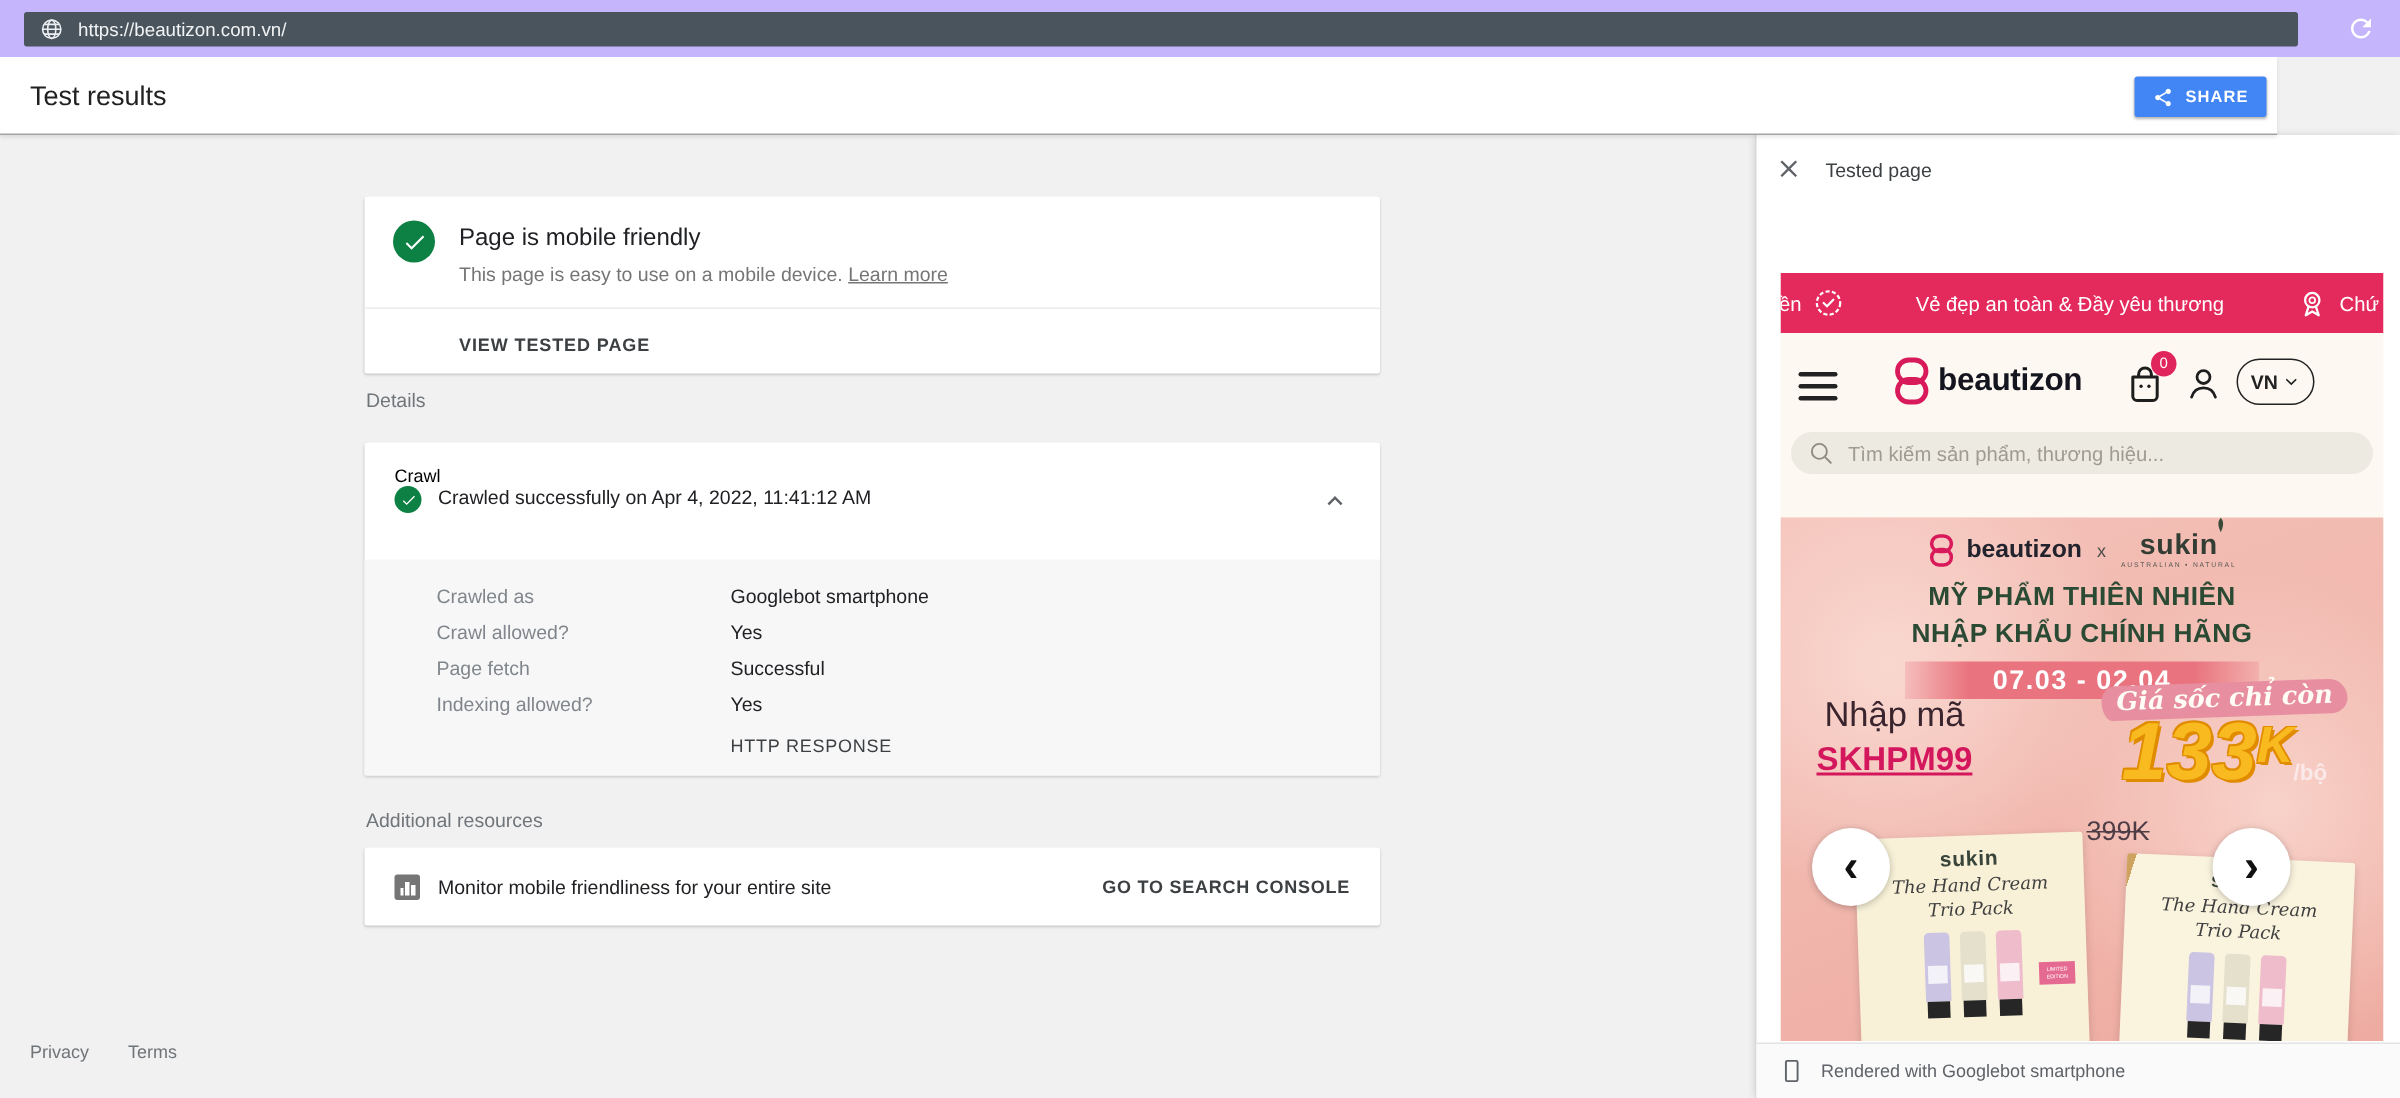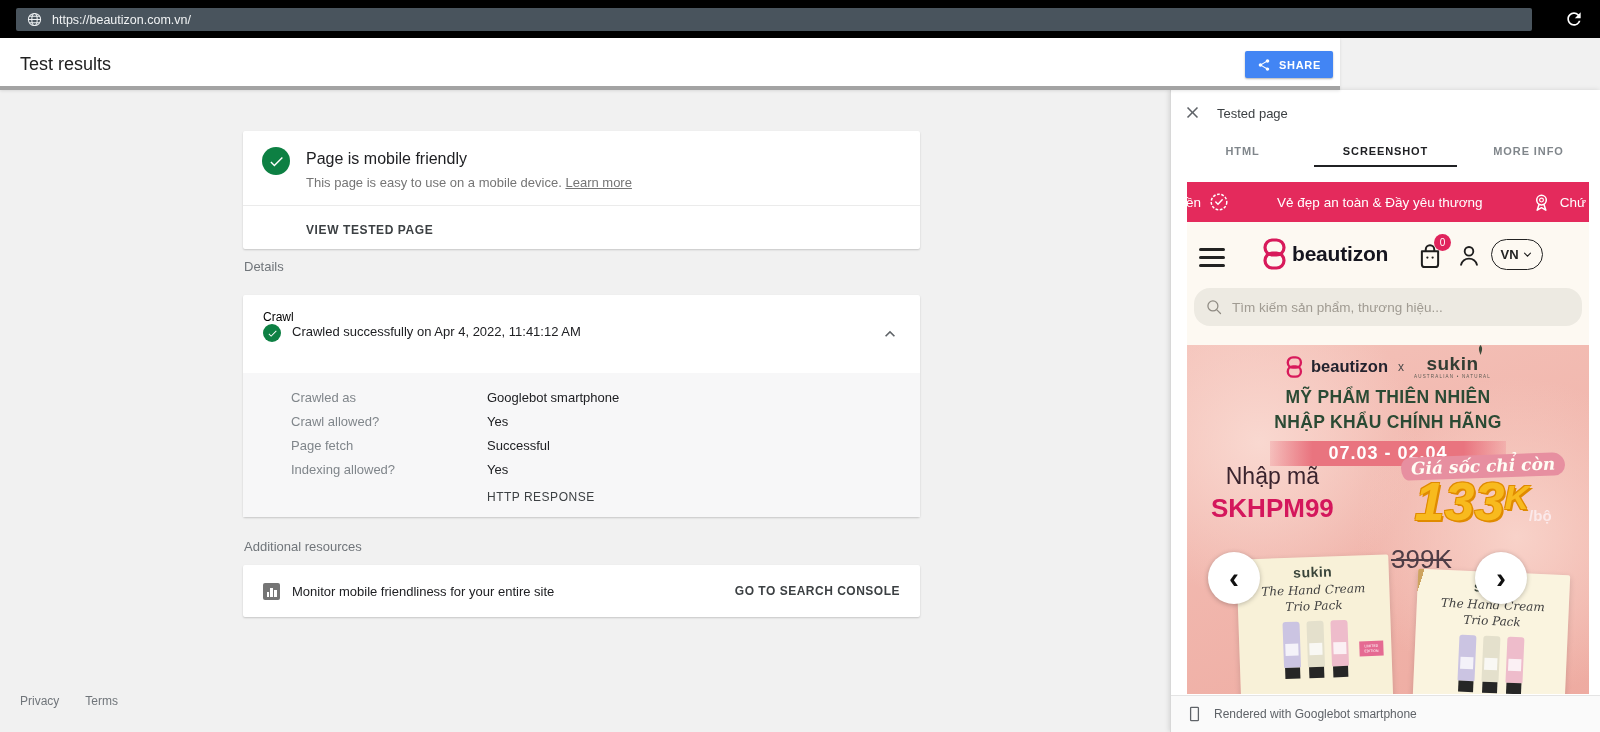--- a/index.html
+++ b/index.html
@@ -1,26 +1,26 @@
 <!DOCTYPE html>
 <html><head>
 <meta charset="utf-8">
 <style>
   * { margin:0; padding:0; box-sizing:border-box; }
   html,body { width:1600px; height:732px; overflow:hidden; }
   body { font-family:"Liberation Sans", sans-serif; background:#f1f1f1; position:relative; }
 
   
-  .browser-bar { position:absolute; left:0; top:0; width:1600px; height:38px; background:#000000; z-index:30; }
+  .browser-bar { position:absolute; left:0; top:0; width:1600px; height:38px; background:#c4b5fd; z-index:30; }
   .url-field { position:absolute; left:16px; top:8px; width:1516px; height:23px; background:#49545d; border-radius:2px; display:flex; align-items:center; padding:0 10px; gap:9px; }
   .url-text { color:#f1f3f4; font-size:12.5px; }
   .refresh-btn { position:absolute; right:16px; top:9px; width:20px; height:20px; cursor:pointer; }
 
   
-  .app-header { position:absolute; left:0; top:38px; width:1340px; height:52px; background:#fff; border-bottom:4px solid #a3a3a3; box-shadow:0 1px 3px rgba(0,0,0,.1); z-index:25; }
+  .app-header { position:absolute; left:0; top:38px; width:1518px; height:52px; background:#fff; border-bottom:1px solid #a3a3a3; box-shadow:0 1px 3px rgba(0,0,0,.1); z-index:25; }
   .page-title { position:absolute; left:20px; top:16px; font-size:18px; color:#212121; }
   .share-btn { position:absolute; right:7px; top:13px; height:27px; padding:0 12px; background:#4285f4; border-radius:2px; display:flex; align-items:center; gap:8px; color:#fff; font-size:11px; font-weight:bold; letter-spacing:.7px; box-shadow:0 1px 2px rgba(0,0,0,.3); cursor:pointer;justify-content:center; }
 
   
   .main { position:absolute; left:0; top:90px; width:1600px; height:504px; background:#f1f1f1; }
   .card { position:absolute; left:243px; width:677px; background:#fff; border-radius:2px; box-shadow:0 1px 2px rgba(0,0,0,.18); }
 
   .card-result { top:41px; height:118px; }
   .result-row { display:flex; gap:16px; padding:16px 20px 0 19px; }
   .check-big { width:28px; height:28px; border-radius:50%; background:#0d8043; display:flex; align-items:center; justify-content:center; flex:none; }
@@ -75,21 +75,21 @@
   .shop-header { height:67px; background:#fdf9f2; position:relative; }
   .hamburger { position:absolute; left:12px; top:26px; width:26px; cursor:default; }
   .hamburger i { display:block; height:2.6px; background:#222; border-radius:2px; margin-bottom:5.4px; }
   .logo-wrap { position:absolute; left:74px; top:16px; display:flex; align-items:center; gap:5px; }
   .logo-text { font-size:21px; font-weight:600; color:#15151f; letter-spacing:-.2px; }
   .bag-wrap { position:absolute; left:228px; top:19px; width:30px; height:30px; }
   .bag-badge { position:absolute; left:19px; top:-7px; width:17px; height:17px; border-radius:50%; background:#e0245c; color:#fff; font-size:10px; display:flex; align-items:center; justify-content:center; }
   .person-wrap { position:absolute; left:268px; top:20px; width:28px; height:28px; }
   .vn-pill { position:absolute; left:304px; top:17px; width:52px; height:31px; border:1.5px solid #222; border-radius:16px; display:flex; align-items:center; justify-content:center; gap:2px; font-size:13px; font-weight:600; color:#222; background:#fdf9f2; }
 
-  .search-bar { position:absolute; left:7px; top:106px; width:388px; height:38px; border-radius:16px; background:#edeae2; display:flex; align-items:center; padding:0 11px; gap:8px; }
+  .search-bar { position:absolute; left:7px; top:106px; width:388px; height:28px; border-radius:16px; background:#edeae2; display:flex; align-items:center; padding:0 11px; gap:8px; }
   .search-ph { font-size:13.5px; color:#a09b92; }
 
   .banner { position:absolute; left:0; top:163px; width:402px; height:349px; overflow:hidden;
     background:
       radial-gradient(circle at 18% 28%, #f9d8d0 0%, rgba(249,216,208,0) 38%),
       radial-gradient(circle at 82% 55%, #f8d2c9 0%, rgba(248,210,201,0) 42%),
       linear-gradient(160deg, #f4c2b9, #eeaba1); }
   .logos-row { display:flex; align-items:center; justify-content:center; gap:8px; padding-top:9px; }
   .b-mark-sm { width:18px; height:24px; }
   .b-name { font-size:16.5px; font-weight:600; color:#23232e; }
@@ -99,30 +99,30 @@
   .sukin-leaf { position:absolute; right:7px; top:-9px; }
   .sukin-sub { font-size:4.5px; letter-spacing:1.2px; color:#5a5a52; margin-top:1px; }
   .banner-t1, .banner-t2 { text-align:center; font-size:17.5px; font-weight:bold; color:#2b4a34; letter-spacing:.3px; }
   .banner-t1 { margin-top:8px; }
   .banner-t2 { margin-top:4px; }
   .ribbon { margin:8px auto 0; width:236px; height:25px; display:flex; align-items:center; justify-content:center;
     background:linear-gradient(90deg, rgba(236,122,135,.25), #e9747f 18%, #e9747f 82%, rgba(236,122,135,.25));
     color:#fff; font-size:18px; font-weight:bold; letter-spacing:1px; }
   .promo-left { position:absolute; left:24px; top:118px; text-align:center; }
   .promo-label { font-size:23px; color:#3a242e; }
-  .promo-code { font-size:26px; font-weight:bold; color:#d4175c; margin-top:3px; }
+  .promo-code { font-size:22px; font-weight:bold; color:#d4175c; margin-top:3px;text-decoration:underline; }
   .price-area { position:absolute; left:194px; top:110px; width:204px; text-align:center; }
   .price-label { display:inline-block; background:#e78fa0; color:#fffdf5; font-family:"DejaVu Serif", serif; font-style:italic; font-weight:bold; font-size:17px; padding:1px 10px 2px; border-radius:10px 14px 12px 8px / 50% 60% 50% 60%; transform:rotate(-2deg); }
   .price-line { display:flex; align-items:flex-end; justify-content:center; margin-top:-4px; }
   .price-num { font-size:54px; font-weight:bold; font-style:italic; line-height:1; color:#f8ba1e;
     text-shadow:2px 2px 0 #e08b00, -1px -1px 0 #e08b00, 1px -1px 0 #e08b00, -1px 1px 0 #e08b00; }
   .price-unit { font-size:34px; font-weight:bold; font-style:italic; line-height:1; color:#f8ba1e; margin-bottom:14px;
     text-shadow:2px 2px 0 #e08b00, -1px -1px 0 #e08b00, 1px -1px 0 #e08b00, -1px 1px 0 #e08b00; }
   .price-per { font-size:15px; font-weight:600; color:#fbe9ea; margin-bottom:4px; }
-  .old-price { position:absolute; left:10px; top:89px; font-size:26px; color:#4f3d46; text-decoration:line-through; }
+  .old-price { position:absolute; left:10px; top:89px; font-size:18px; color:#4f3d46; text-decoration:line-through; }
 
   .pbox { position:absolute; background:linear-gradient(105deg, #c3934f 0px, #c3934f 7px, #f8f1d8 7px); border-radius:2px; box-shadow:0 2px 6px rgba(0,0,0,.15); text-align:center; }
   .pbox1 { left:52px; top:212px; width:152px; height:160px; transform:rotate(-2deg); }
   .pbox2 { left:228px; top:227px; width:152px; height:150px; transform:rotate(2.5deg); background:linear-gradient(105deg, #cda35f 0px, #cda35f 6px, #faf4df 6px); }
   .pbox .psukin { font-size:14px; font-weight:bold; color:#39443a; letter-spacing:.5px; padding-top:7px; }
   .pbox .pname { font-family:"DejaVu Serif", serif; font-style:italic; font-size:12px; color:#3f3f3f; line-height:1.3; margin-top:3px; }
   .tubes { display:flex; justify-content:center; gap:7px; margin-top:7px; }
   .tube { width:17px; height:46px; border-radius:3px 3px 1px 1px; position:relative; }
   .tube:after { content:""; position:absolute; left:2px; right:2px; top:22px; height:12px; background:rgba(255,255,255,.78); }
   .tube:before { content:""; position:absolute; left:1px; right:1px; bottom:-11px; height:11px; background:#262626; }
@@ -235,25 +235,20 @@
   </div>
 </div>
 
 <div class="panel">
   <div class="panel-close">
     <svg viewBox="0 0 24 24" width="19" height="19">
         <path d="M19 6.41L17.59 5 12 10.59 6.41 5 5 6.41 10.59 12 5 17.59 6.41 19 12 13.41 17.59 19 19 17.59 13.41 12z" fill="#5f6368"></path>
       </svg>
   </div>
   <div class="panel-title">Tested page</div>
-  <div class="tabs">
-    <div class="tab">HTML</div>
-    <div class="tab active">SCREENSHOT</div>
-    <div class="tab">MORE INFO</div>
-  </div>
 
   <div class="shot">
 
     <div class="promo-bar">
       <span class="promo-cut-left">ền</span>
       <svg viewBox="0 0 24 24" width="22" height="22">
           <circle cx="12" cy="12" r="8.5" fill="none" stroke="#fff" stroke-width="1.6" stroke-dasharray="3 1.7"></circle>
           <path d="M8.5 12l2.4 2.4 4.6-4.8" fill="none" stroke="#fff" stroke-width="1.6" stroke-linecap="round"></path>
         </svg>
       <span class="promo-text">Vẻ đẹp an toàn &amp; Đầy yêu thương</span>

